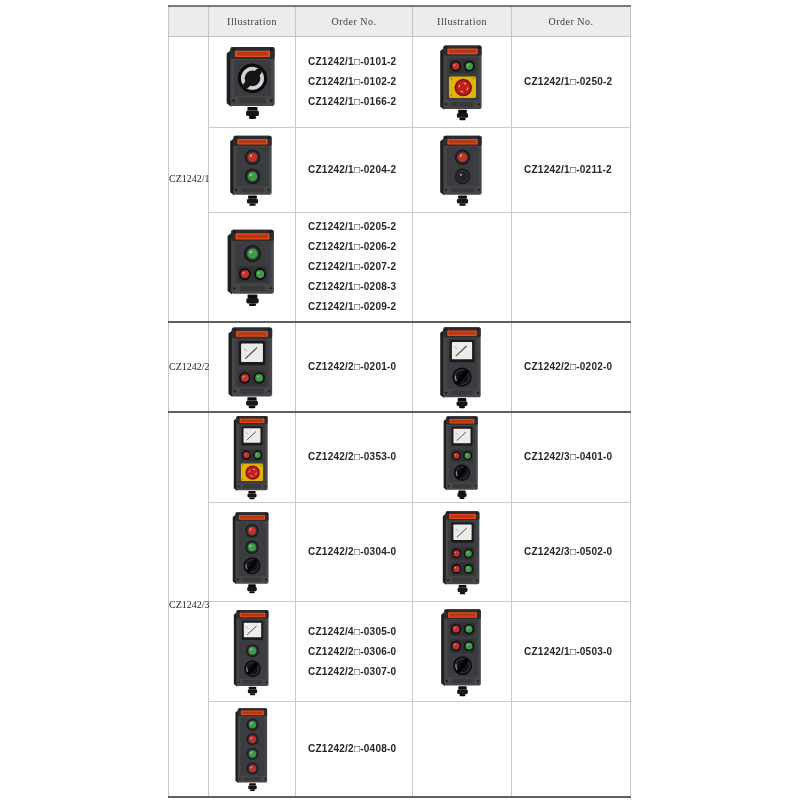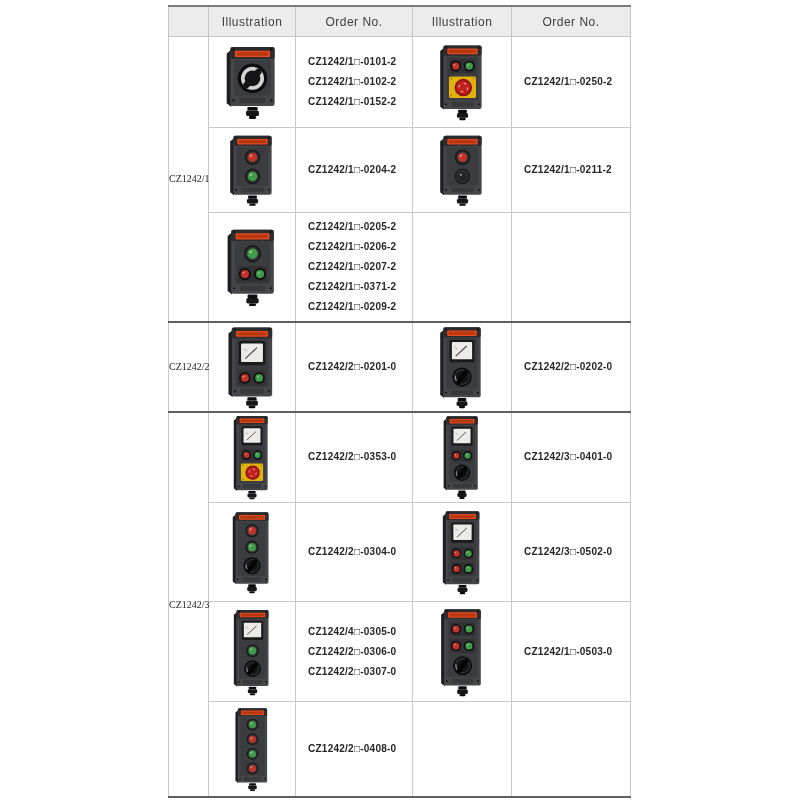--- a/index.html
+++ b/index.html
@@ -1,22 +1,22 @@
 <!DOCTYPE html>
 <html><head>
 <meta charset="utf-8">
 <style>
   html,body{margin:0;padding:0;background:#ffffff;width:800px;height:800px;overflow:hidden;
     font-family:"Liberation Sans",sans-serif;}
   .catalog-wrap{position:absolute;left:168px;top:5px;}
   table.catalog{border-collapse:collapse;table-layout:fixed;width:462px;
     border-left:1px solid #c9c9c9;border-right:1px solid #c9c9c9;
     border-top:2px solid #7a7a7a;border-bottom:2px solid #5f5f5f;}
-  th{background:#ececec;font-family:Liberation Sans, sans-serif;
-    font-weight:normal;font-size:12px;color:#3d3d3d;letter-spacing:0.5px;
+  th{background:#ececec;font-family:Liberation Serif, serif;
+    font-weight:normal;font-size:10px;color:#3d3d3d;letter-spacing:0.5px;
     height:27px;border:1px solid #c6c6c6;}
   td{border:1px solid #c9c9c9;text-align:center;vertical-align:middle;padding:0;}
   tr.section-start td{border-top:2px solid #5f5f5f;}
   td.model-cell{font-family:"Liberation Serif","DejaVu Serif",serif;font-size:10px;color:#1d1d1d;}
   td.order-cell{text-align:left;padding-left:12px;}
   .order-line{font-size:10px;font-weight:bold;color:#262626;letter-spacing:0.25px;
     line-height:20px;white-space:nowrap;}
   .illus{display:flex;align-items:center;justify-content:center;}
   .illus svg{display:block;}
 </style>
@@ -66,21 +66,21 @@
                 <g transform="rotate(42 32 37)">
                   <rect x="28.5" y="24" width="7" height="26" rx="3.5" fill="#141416"></rect>
                 </g>
                 <circle cx="32" cy="37" r="8.5" fill="#141416"></circle>
               </svg>
             </div>
           </td>
           <td class="order-cell">
             <div class="order-line">CZ1242/1□-0101-2</div>
             <div class="order-line">CZ1242/1□-0102-2</div>
-            <div class="order-line">CZ1242/1□-0152-2</div>
+            <div class="order-line">CZ1242/1□-0166-2</div>
           </td>
           <td>
             <div class="illus">
               <svg xmlns="http://www.w3.org/2000/svg" width="51" height="78" viewBox="0 0 64 98">
                 <path d="M9 6 L4 10 L4 80 L9 84 Z" fill="#1e1e20"></path>
                 <rect x="8" y="3" width="48" height="80" rx="2.5" fill="#454649"></rect>
                 <rect x="8" y="3" width="48" height="13" rx="2.5" fill="#2c2c2f"></rect>
                 <rect x="12" y="17" width="40" height="55" rx="2" fill="#3b3c3f"></rect>
                 <rect x="13" y="7" width="38" height="7" rx="1" fill="#e8491f"></rect>
                 <rect x="15" y="8.5" width="34" height="4" fill="#b5380f"></rect>
@@ -206,21 +206,21 @@
                 <circle cx="40.5" cy="53" r="6.8" fill="#101012"></circle>
                 <circle cx="40.5" cy="53" r="4.6" fill="#3f9b47"></circle>
                 <circle cx="39" cy="51.5" r="1" fill="#ffffff" opacity="0.5"></circle>
               </svg>
             </div>
           </td>
           <td class="order-cell">
             <div class="order-line">CZ1242/1□-0205-2</div>
             <div class="order-line">CZ1242/1□-0206-2</div>
             <div class="order-line">CZ1242/1□-0207-2</div>
-            <div class="order-line">CZ1242/1□-0371-2</div>
+            <div class="order-line">CZ1242/1□-0208-3</div>
             <div class="order-line">CZ1242/1□-0209-2</div>
           </td>
           <td></td>
           <td></td>
         </tr>
         <tr class="section-start" style="height: 90px; padding-left: 41px;">
           <td class="model-cell" rowspan="1">CZ1242/2</td>
           <td>
             <div class="illus">
               <svg xmlns="http://www.w3.org/2000/svg" width="54" height="84" viewBox="0 0 64 100">

